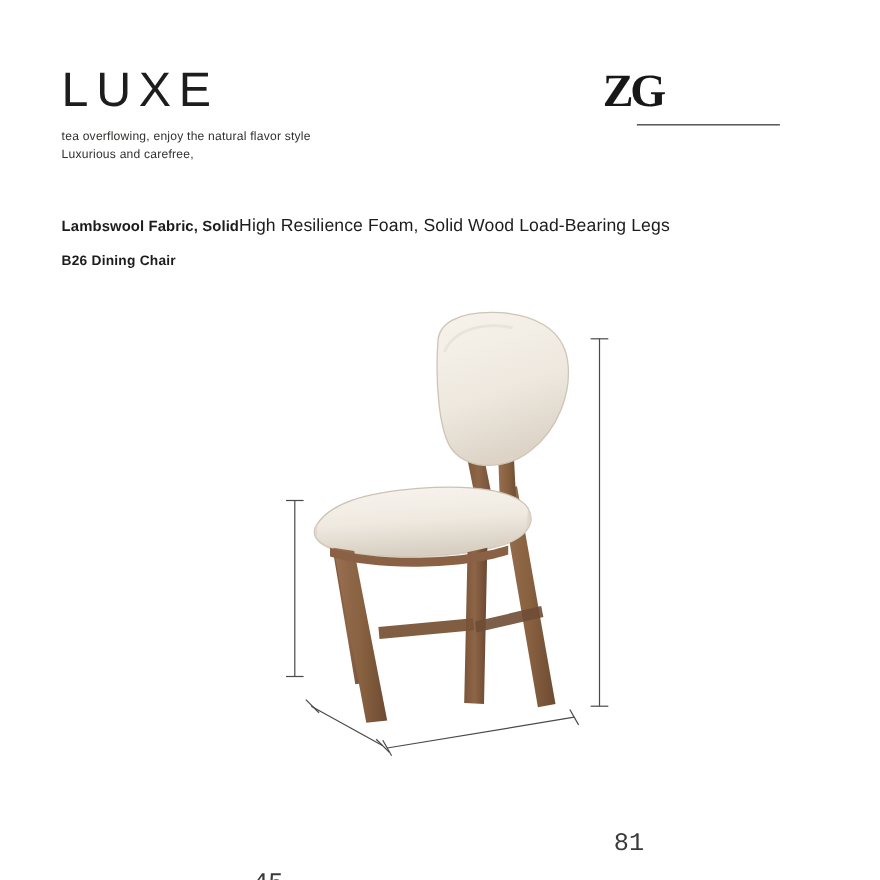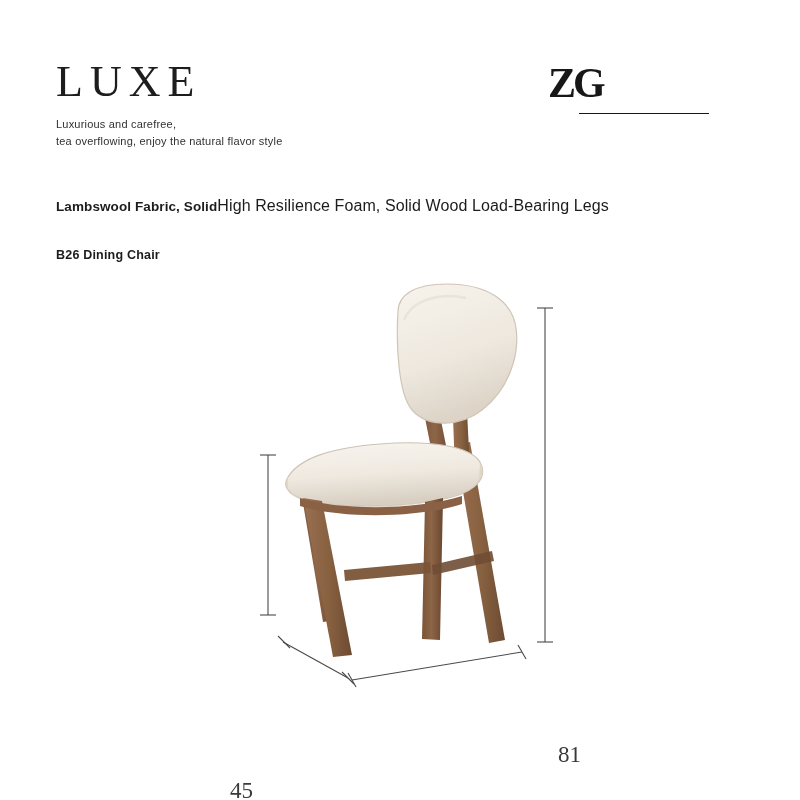--- a/index.html
+++ b/index.html
@@ -21,21 +21,21 @@
     inset: 0;
   }
 
   
   .brand-block {
     position: absolute;
     left: 56px;
     top: 60px;
   }
   .brand-title {
-    font-family: Liberation Serif, serif;
+    font-family: Liberation Sans, sans-serif;
     font-size: 44px;
     letter-spacing: 7px;
     color: #1d1d1d;
     line-height: 1;
     font-weight: 400;
   }
   .brand-tagline {
     margin-top: 12px;
     font-size: 11px;
     line-height: 1.55;
@@ -88,54 +88,55 @@
   }
   .spec-normal {
     font-size: 16px;
     font-weight: 400;
     color: #1c1c1c;
     letter-spacing: .1px;
   }
   .model-line {
     position: absolute;
     left: 56px;
-    top: 248px;
+    top: 230px;
     font-size: 12.5px;
     font-weight: 700;
     color: #1c1c1c;
     letter-spacing: .2px;
   }
 
   
   .figure {
     position: absolute;
     left: 0;
     top: 270px;
     width: 800px;
     height: 440px;
   }
   .dim-label {
     position: absolute;
     font-size: 23px;
     color: #3a3a3a;
-    font-family: Liberation Serif, serif;
+    font-family: Liberation Mono, monospace;
+    margin-top: 12px;
   }
   .dim-h { top: 472px; left: 558px; }
   .dim-seat { top: 508px; left: 230px; }
 </style>
 </head>
 <body>
 
 <div class="page">
 
   <div class="brand-block">
     <div class="brand-title">LUXE</div>
     <div class="brand-tagline">
+      <div>tea overflowing, enjoy the natural flavor style</div>
       <div>Luxurious and carefree,</div>
-      <div>tea overflowing, enjoy the natural flavor style</div>
     </div>
   </div>
 
   <div class="logo-block">
     <div class="logo-mark">ZG</div>
     <div class="logo-rule"></div>
   </div>
 
   <div class="spec-line">
     <span class="spec-strong">Lambswool Fabric, Solid</span><span class="spec-normal">High Resilience Foam, Solid Wood Load-Bearing Legs</span>

